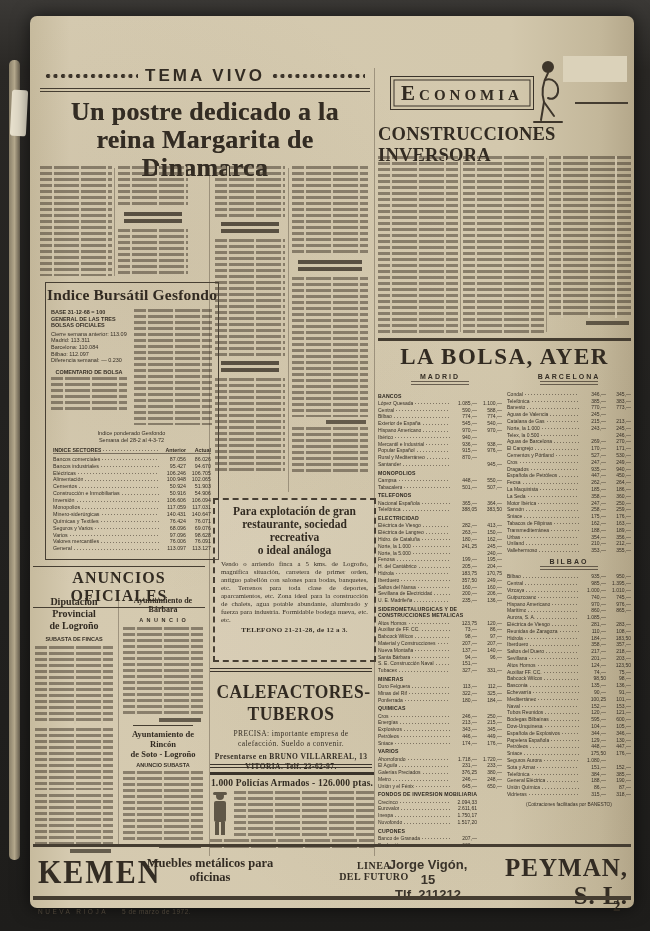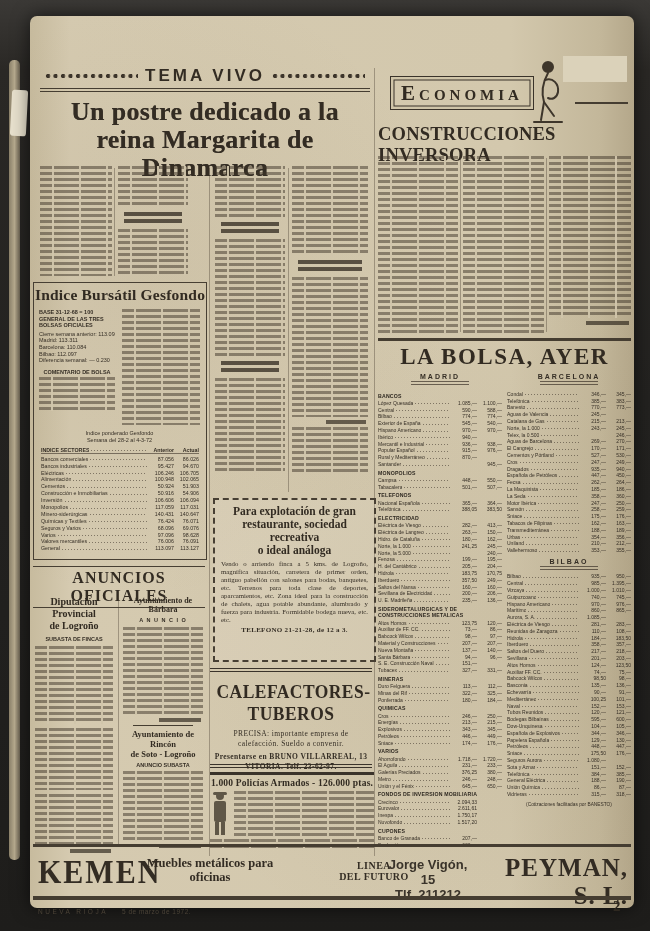--- a/index.html
+++ b/index.html
@@ -36,21 +36,21 @@
     filter:blur(.15px);}
   .sig{height:4px;width:52%;margin:3px 2px 3px auto;background:rgba(42,34,25,.65);}
   
   .banner-row{display:flex;align-items:center;}
   .dots{flex:1;height:6px;margin:0 7px;
     background-image:radial-gradient(circle 2.1px at 3px 3px, #3c342a 2px, transparent 2.3px);
     background-size:7.5px 6px;background-repeat:repeat-x;}
   .banner-label{font-family:"Liberation Sans",sans-serif;font-weight:bold;font-size:17px;letter-spacing:3px;color:#332c23;}
   .headline{font-weight:bold;font-size:26px;line-height:28px;text-align:center;color:#332c23;letter-spacing:.3px;text-shadow:0 0 .5px rgba(51,44,35,.7);}
   
-  .gbox{border:1.5px solid #473f33;}
+  .gbox{border:1.5px solid #473f33;margin-left:12px;}
   .gtitle{font-weight:bold;font-size:15.5px;text-align:center;letter-spacing:.2px;padding-top:3px;color:#322b22;}
   .tiny{font-family:"Liberation Sans",sans-serif;font-size:5.5px;line-height:6.6px;}
   .tinyb{font-weight:bold;}
   .ctr{text-align:center;}
   .trow,.srow{display:flex;align-items:flex-end;}
   .trow{height:6.9px;font-family:"Liberation Sans",sans-serif;font-size:5.3px;}
   .srow{height:6.8px;font-family:"Liberation Sans",sans-serif;font-size:5px;}
   .nm{white-space:nowrap;overflow:hidden;}
   .ld{flex:1;height:1px;margin:0 2px 1.5px;background-image:repeating-linear-gradient(to right, rgba(60,50,40,.55) 0 1px, transparent 1px 3px);}
   .vv{width:25px;text-align:right;white-space:nowrap;}

